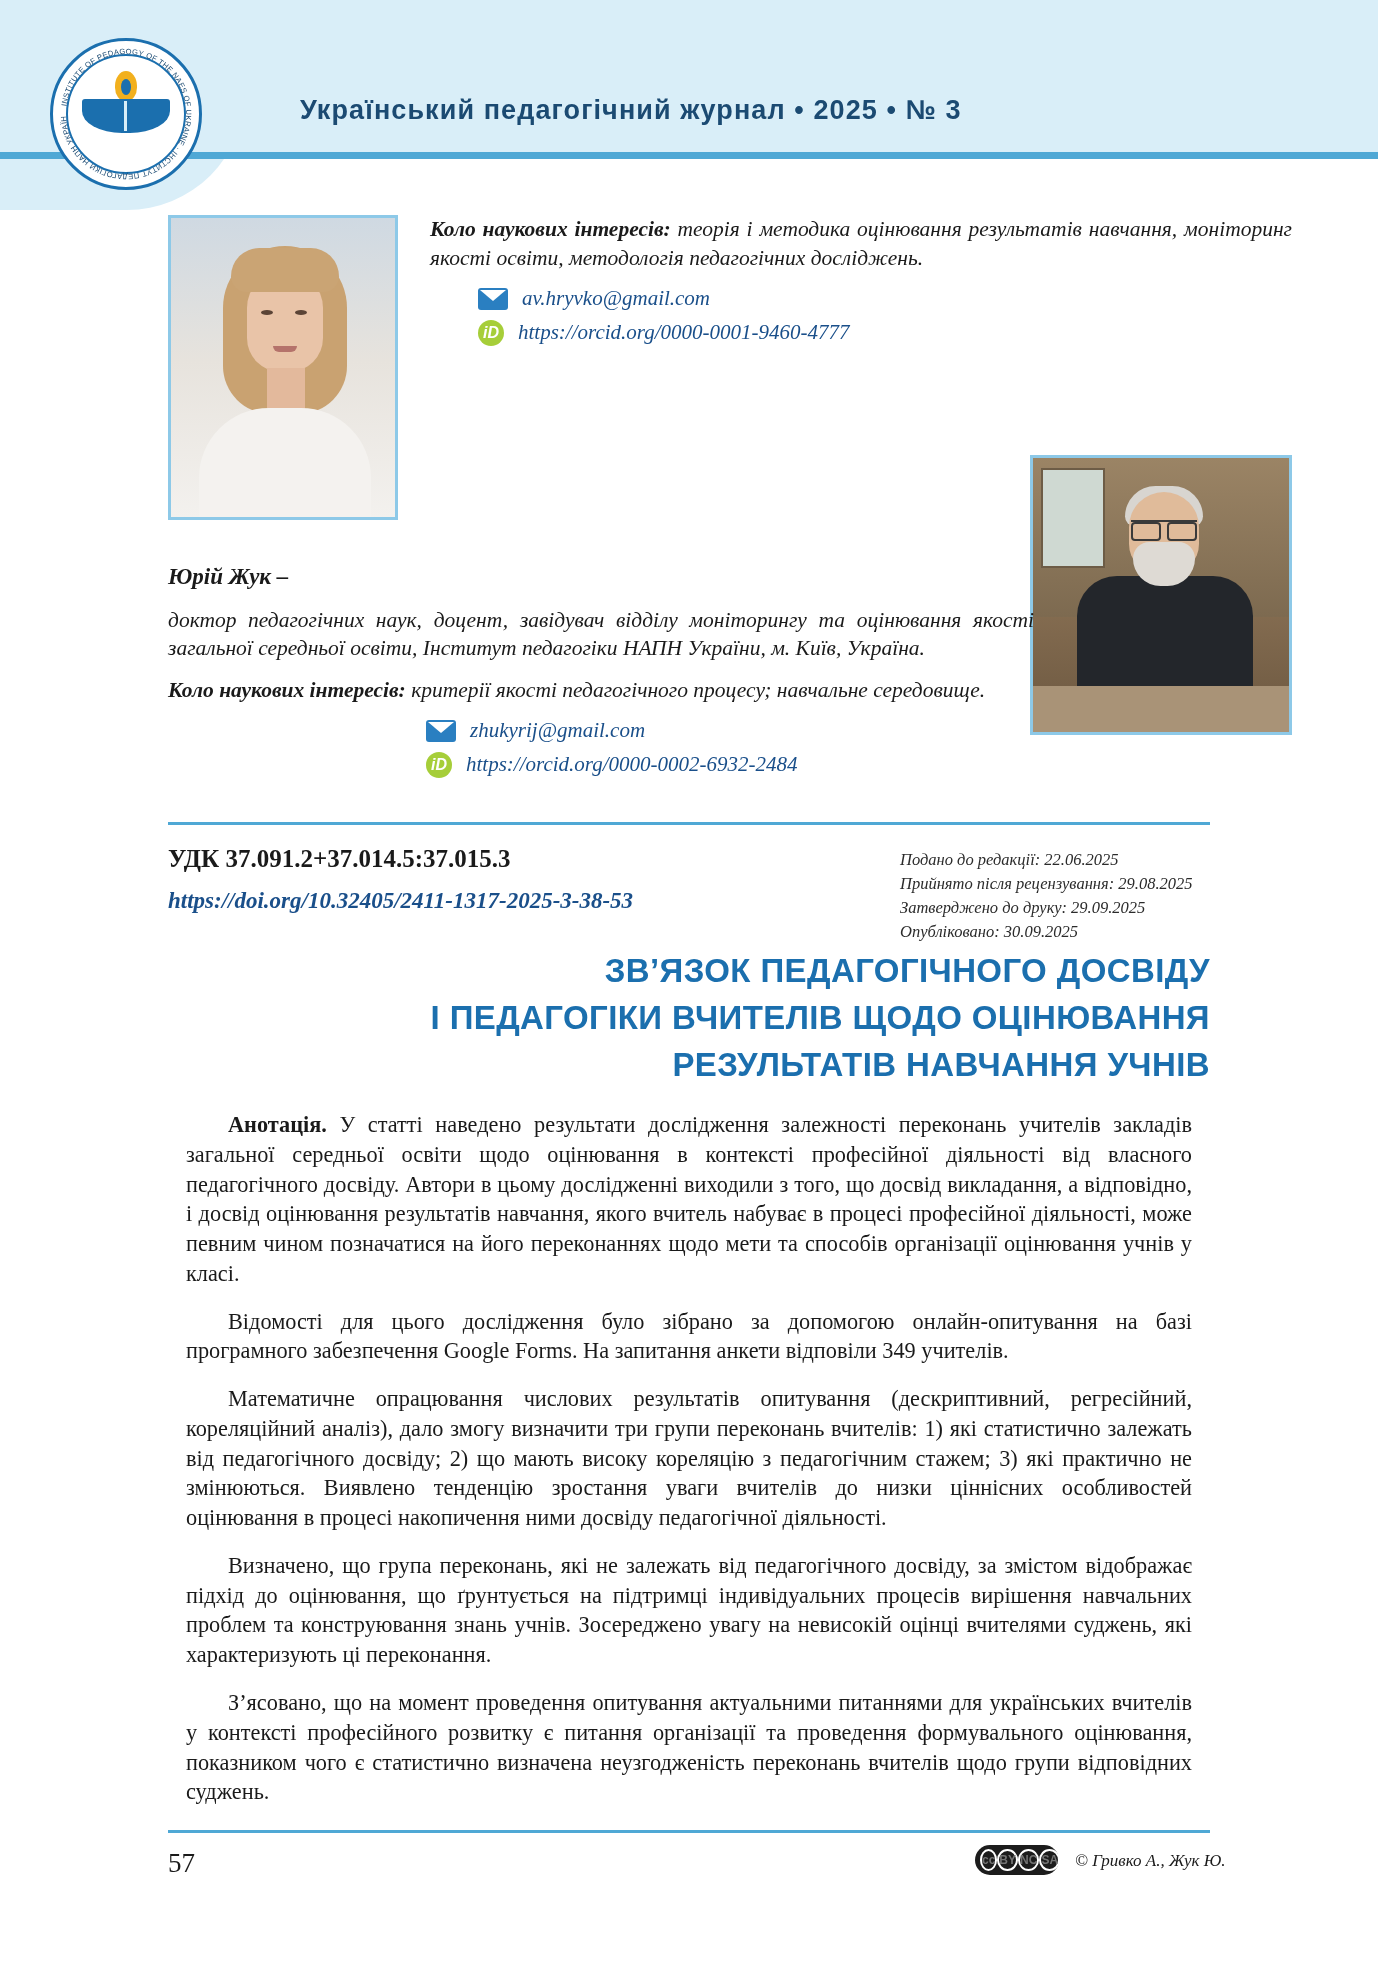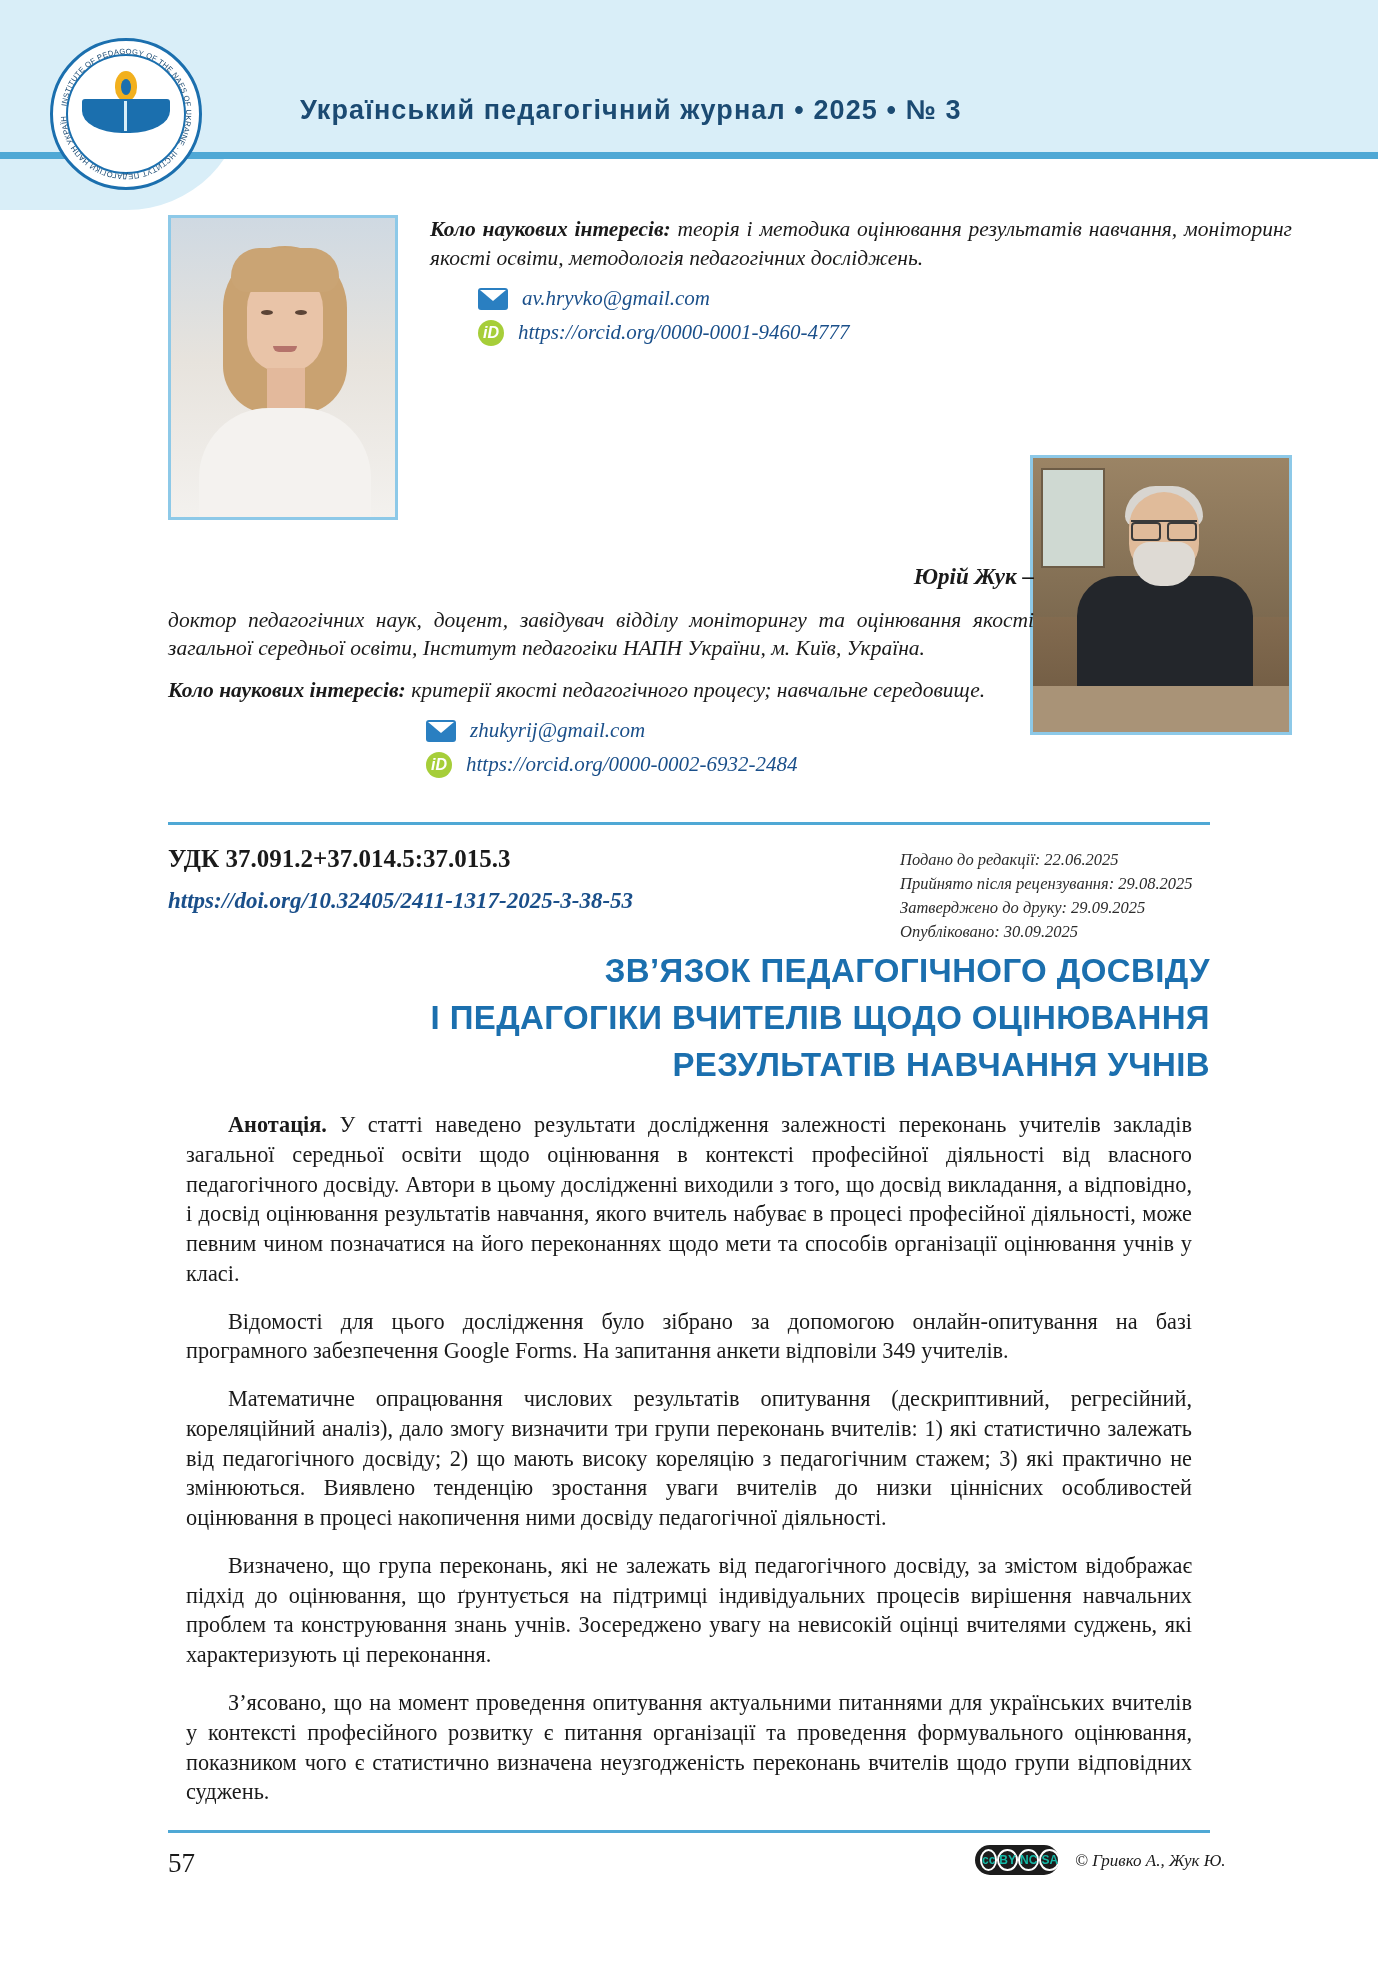--- a/index.html
+++ b/index.html
@@ -390,21 +390,21 @@
     align-items: center;
     justify-content: space-around;
     padding: 0 5px;
     box-sizing: border-box;
   }
   .cc-badge span {
     width: 22px; height: 22px;
     border-radius: 50%;
     background: #1c1c1c;
     border: 2px solid #ffffff;
-    color: #14b8a6;
+    color: #737373;
     font-family: "Liberation Sans", sans-serif;
     font-size: 12px;
     font-weight: bold;
     line-height: 19px;
     text-align: left;
     box-sizing: border-box;
   }
   .copyright {
     position: absolute;
     left: 1075px;
@@ -472,21 +472,21 @@
     <div class="torso"></div>
     <div class="hair"></div>
     <div class="head"></div>
     <div class="beard"></div>
     <div class="glasses"></div>
     <div class="desk"></div>
   </div>
 </div>
 
 <div style="position:absolute; left:168px; top:562px; width:866px; font-size:21.5px; line-height:1.33; text-align:justify; font-style:italic;">
-  <p class="bio-para" style="text-align:right; ">
+  <p class="bio-para" style="text-align:left; ">
     <span class="bio-name" style="font-size:23px;">Юрій Жук –</span>
   </p>
   <p class="bio-para">
     <span>доктор педагогічних наук, доцент, завідувач відділу моніторингу та оцінювання якості загальної середньої освіти, Інститут педагогіки НАПН України, м. Київ, Україна.</span>
   </p>
   <p class="bio-para">
     <span class="interests-label">Коло наукових інтересів:</span>
     <span>критерії якості педагогічного процесу; навчальне середовище.</span>
   </p>
   <div class="contact-row" style="margin-left:258px;">

